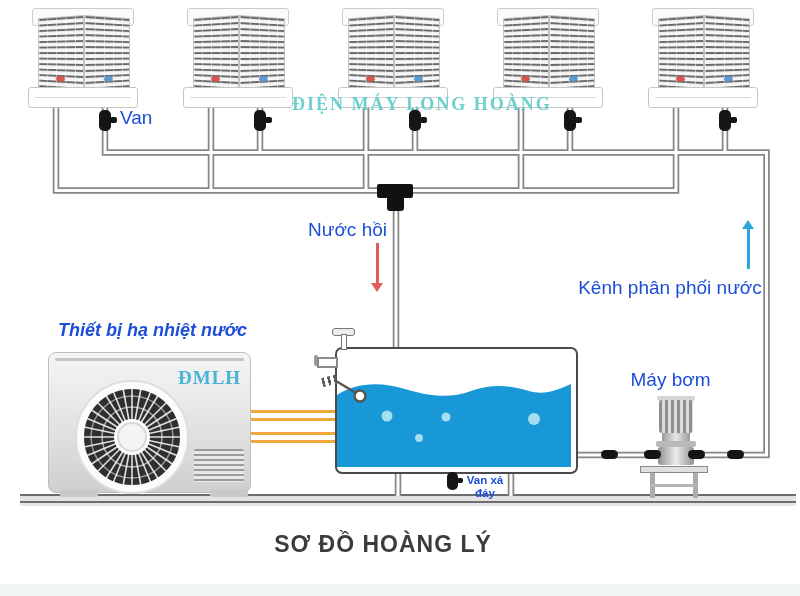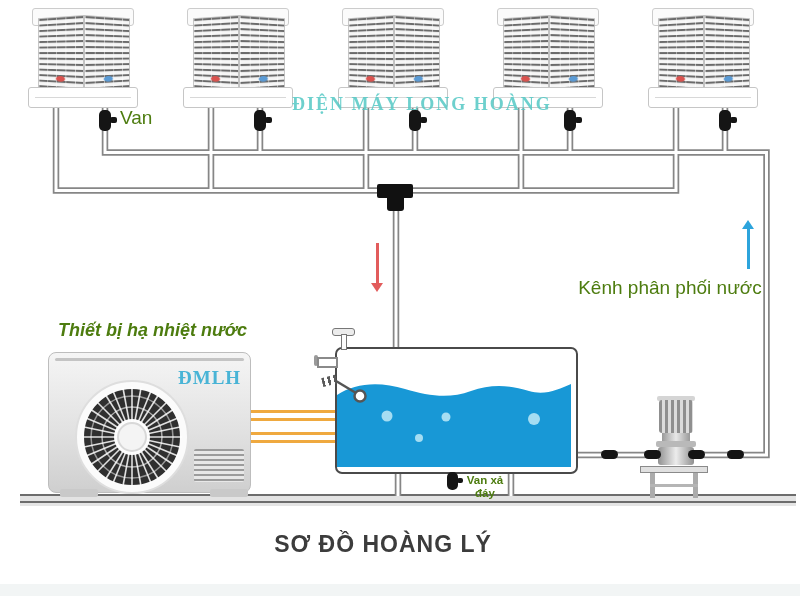--- a/index.html
+++ b/index.html
@@ -1,21 +1,21 @@
 <!DOCTYPE html>
 <html><head>
 <meta charset="utf-8">
 <style>
   html,body{margin:0;padding:0;background:#fff;}
   #canvas{position:relative;width:800px;height:596px;background:#ffffff;overflow:hidden;
           font-family:"Liberation Sans","DejaVu Sans",sans-serif;color:#3a3a3a;}
   .abs{position:absolute;}
 
   
-  .lbl{position:absolute;font-size:19px;font-weight:500;color:#4d7c0f;text-align:center;line-height:1.12;}
+  .lbl{position:absolute;font-size:19px;font-weight:500;color:#1d4ed8;text-align:center;line-height:1.12;}
   .lbl-bold{font-weight:700;}
   .lbl-sm{font-size:11.5px;font-weight:600;}
   .title{position:absolute;font-size:23px;font-weight:600;letter-spacing:1px;color:#3c3c3c;text-align:center;}
   .wm-main{position:absolute;font-family:"Liberation Serif","DejaVu Serif",serif;font-weight:700;
            font-size:18px;letter-spacing:2px;color:rgba(84,200,196,0.85);white-space:nowrap;}
   .wm-badge{position:absolute;font-family:"Liberation Serif","DejaVu Serif",serif;font-weight:700;
             font-size:19px;letter-spacing:1px;color:rgba(63,176,212,0.95);}
 
   
   .unit{position:absolute;top:6px;width:112px;height:102px;}
@@ -278,21 +278,23 @@
   <div class="arrow down" style="left:371px;top:243px;height:50px;">
     <span class="shaft"></span>
       <span class="head"></span>
   </div>
   <div class="arrow up" style="left:742px;top:220px;height:50px;">
     <span class="shaft"></span>
       <span class="head"></span>
   </div>
 
   <div class="lbl" style="left:120px;top:107px;width:60px;text-align:left;">Van</div>
+  <div class="lbl" style="left:285px;top:219px;width:125px;">Nước hồi</div>
   <div class="lbl" style="left:570px;top:277px;width:200px;">Kênh phân phối nước</div>
   <div class="lbl lbl-bold" style="left:40px;top:320px;width:225px;font-size:18px;font-style:italic;">Thiết bị hạ nhiệt nước</div>
+  <div class="lbl" style="left:608px;top:369px;width:125px;">Máy bơm</div>
   <div class="lbl lbl-sm" style="left:462px;top:474px;width:46px;">Van xả đáy</div>
 
   <div class="title" style="left:213px;top:531px;width:340px;">SƠ ĐỒ HOÀNG LÝ</div>
   <div class="wm-main" style="left:292px;top:94px;">ĐIỆN MÁY LONG HOÀNG</div>
   <div class="wm-badge" style="left:178px;top:367px;">ĐMLH</div>
 
 </div>
 
 </body></html>

